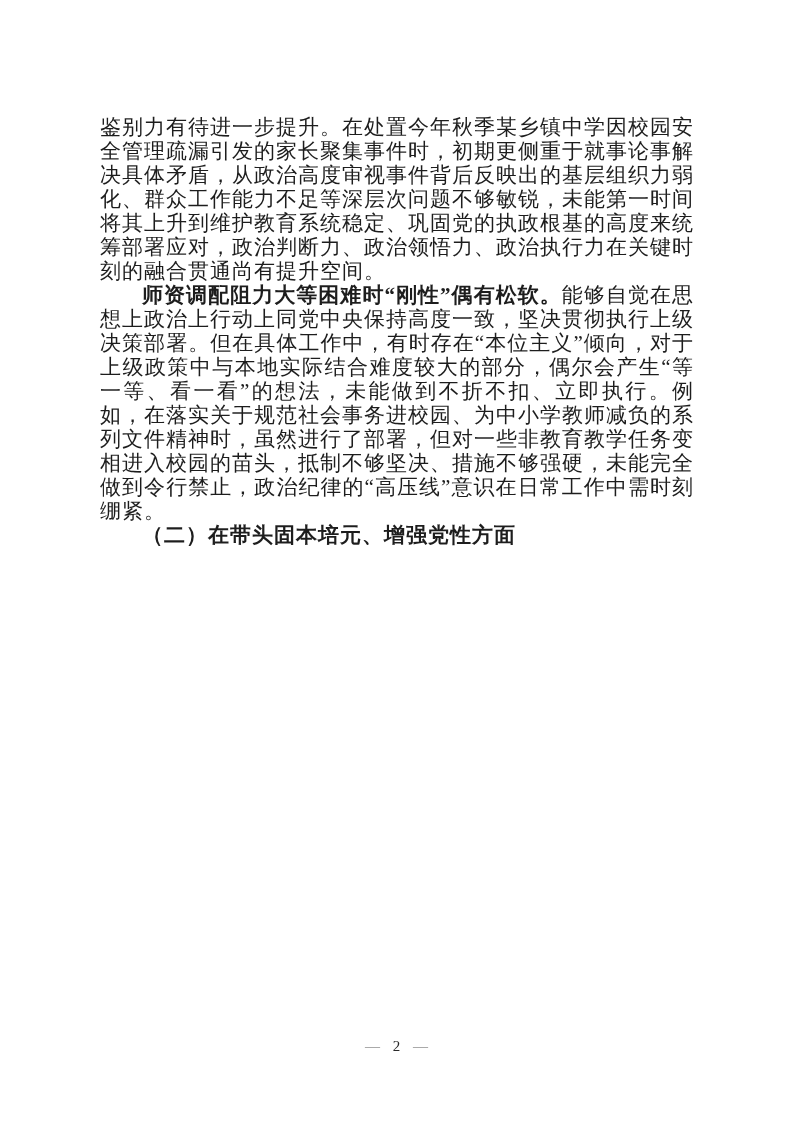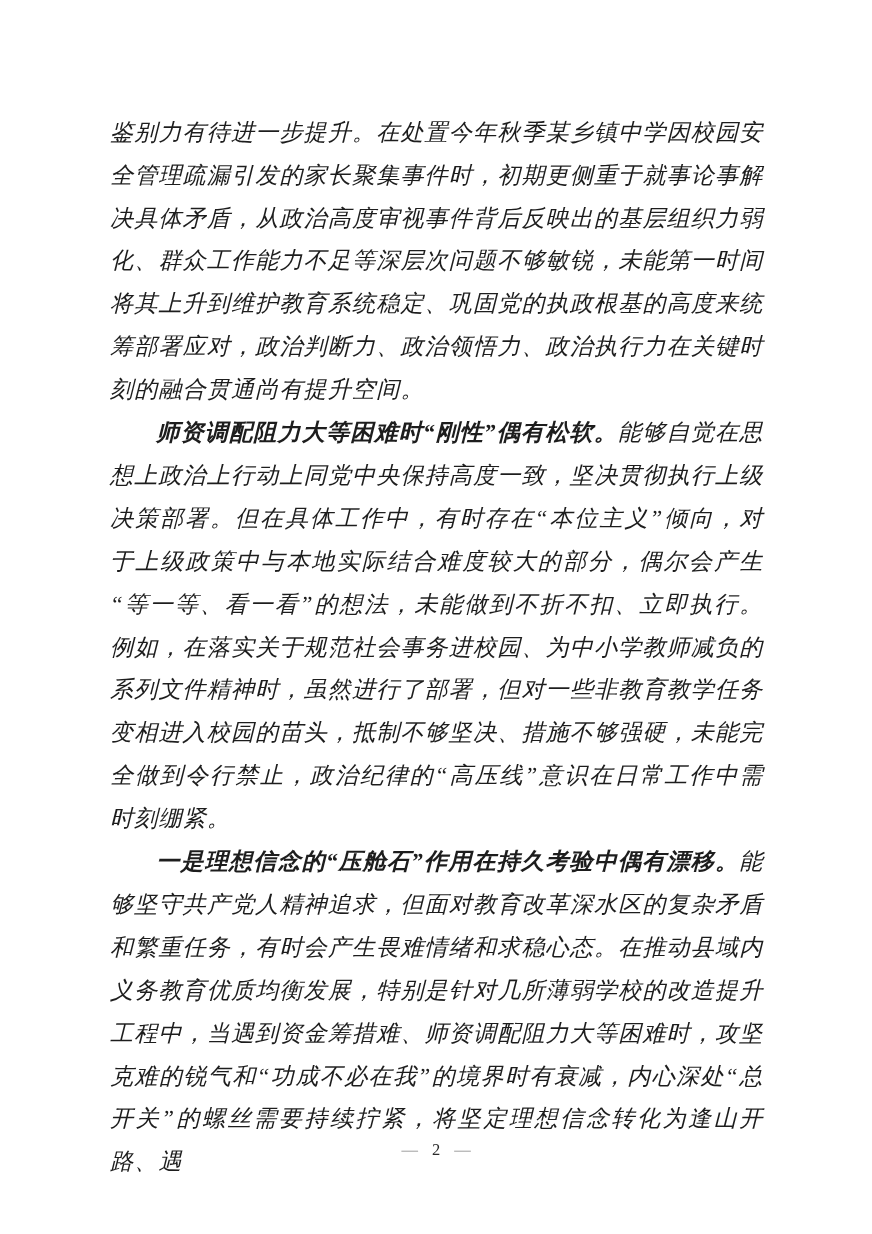--- a/index.html
+++ b/index.html
@@ -11,28 +11,27 @@
     position: relative;
     width: 793px;
     height: 1122px;
     background: #ffffff;
     overflow: hidden;
     font-family: "Liberation Serif", "DejaVu Serif", serif;
   }
   .content {
     position: absolute;
     left: 100px;
-    top: 101px;
+    top: 115px;
     width: 594px;
     font-size: 21px;
-    line-height: 39px;
+    line-height: 24px;
     letter-spacing: 1px;
     color: #1d1d1d;
     text-align: justify;
-    font-style: italic;
   }
   .content p {
     margin: 0;
     padding: 0;
   }
   .para.indent {
     text-indent: 2em;
   }
   .heading {
     text-indent: 2em;
@@ -61,21 +60,21 @@
     color: #2a2a2a;
   }
 </style>
 </head>
 <body>
 
 <div class="page">
   <main class="content" id="doc-body">
       <p class="para"><span>鉴别力有待进一步提升。在处置今年秋季某乡镇中学因校园安全管理疏漏引发的家长聚集事件时，初期更侧重于就事论事解决具体矛盾，从政治高度审视事件背后反映出的基层组织力弱化、群众工作能力不足等深层次问题不够敏锐，未能第一时间将其上升到维护教育系统稳定、巩固党的执政根基的高度来统筹部署应对，政治判断力、政治领悟力、政治执行力在关键时刻的融合贯通尚有提升空间。</span></p>
       <p class="para indent"><b>师资调配阻力大等困难时“刚性”偶有松软。</b><span>能够自觉在思想上政治上行动上同党中央保持高度一致，坚决贯彻执行上级决策部署。但在具体工作中，有时存在“本位主义”倾向，对于上级政策中与本地实际结合难度较大的部分，偶尔会产生“等一等、看一看”的想法，未能做到不折不扣、立即执行。例如，在落实关于规范社会事务进校园、为中小学教师减负的系列文件精神时，虽然进行了部署，但对一些非教育教学任务变相进入校园的苗头，抵制不够坚决、措施不够强硬，未能完全做到令行禁止，政治纪律的“高压线”意识在日常工作中需时刻绷紧。</span></p>
-      <p class="para indent"><b>一是理想信念的“压舱石”作用在持久考验中偶有漂移。</b><span>能够坚守共产党人精神追求，但面对教育改革深水区的复杂矛盾和繁重任务，有时会产生畏难情绪和求稳心态。在推动县域内义务教育优质均衡发展，特别是针对几所薄弱学校的改造提升工程中，当遇到资金筹措难、师资调配阻力大等困难时，攻坚克难的锐气和“功成不必在我”的境界时有衰减，内心深处“总开关”的螺丝需要持续拧紧，将坚定理想信念转化为逢山开路、遇</span></p>
+      <p class="heading">（二）在带头固本培元、增强党性方面</p>
     </main>
 
   <footer class="page-footer">
     <span class="dash">—</span>
     <span class="page-num">2</span>
     <span class="dash">—</span>
   </footer>
 </div>
 
 </body></html>

